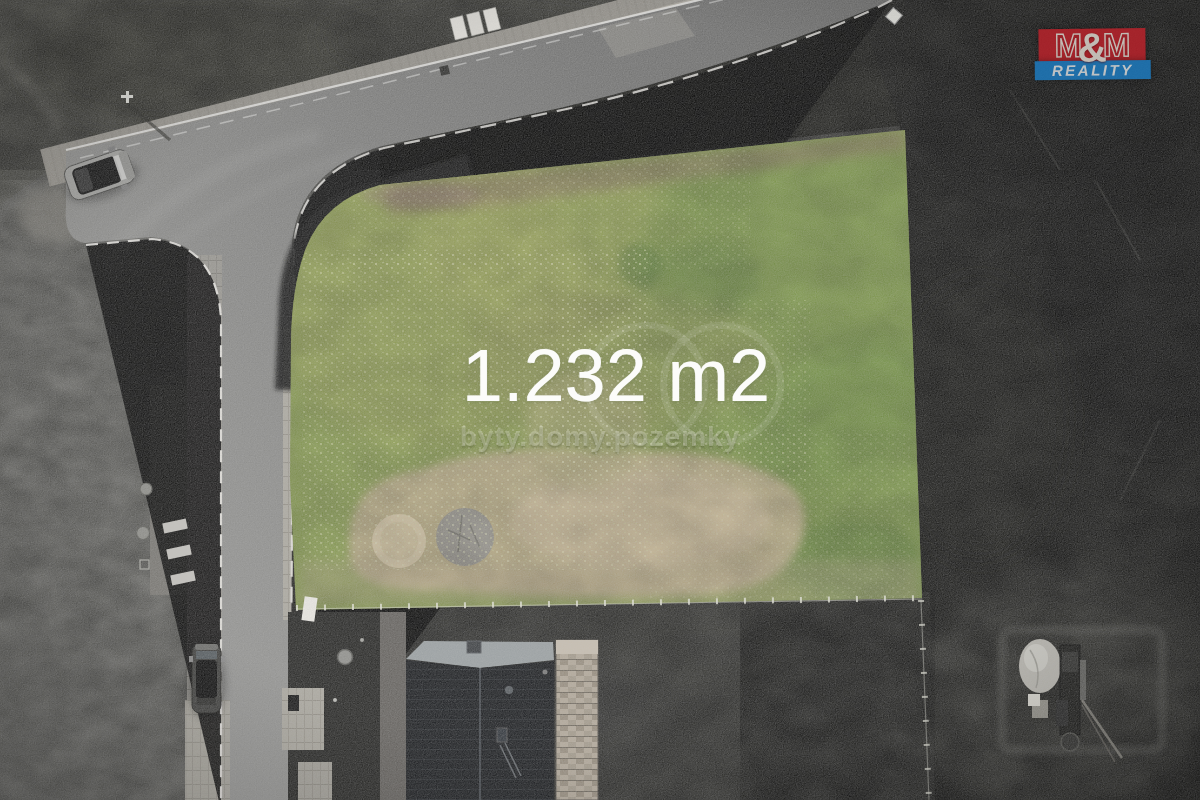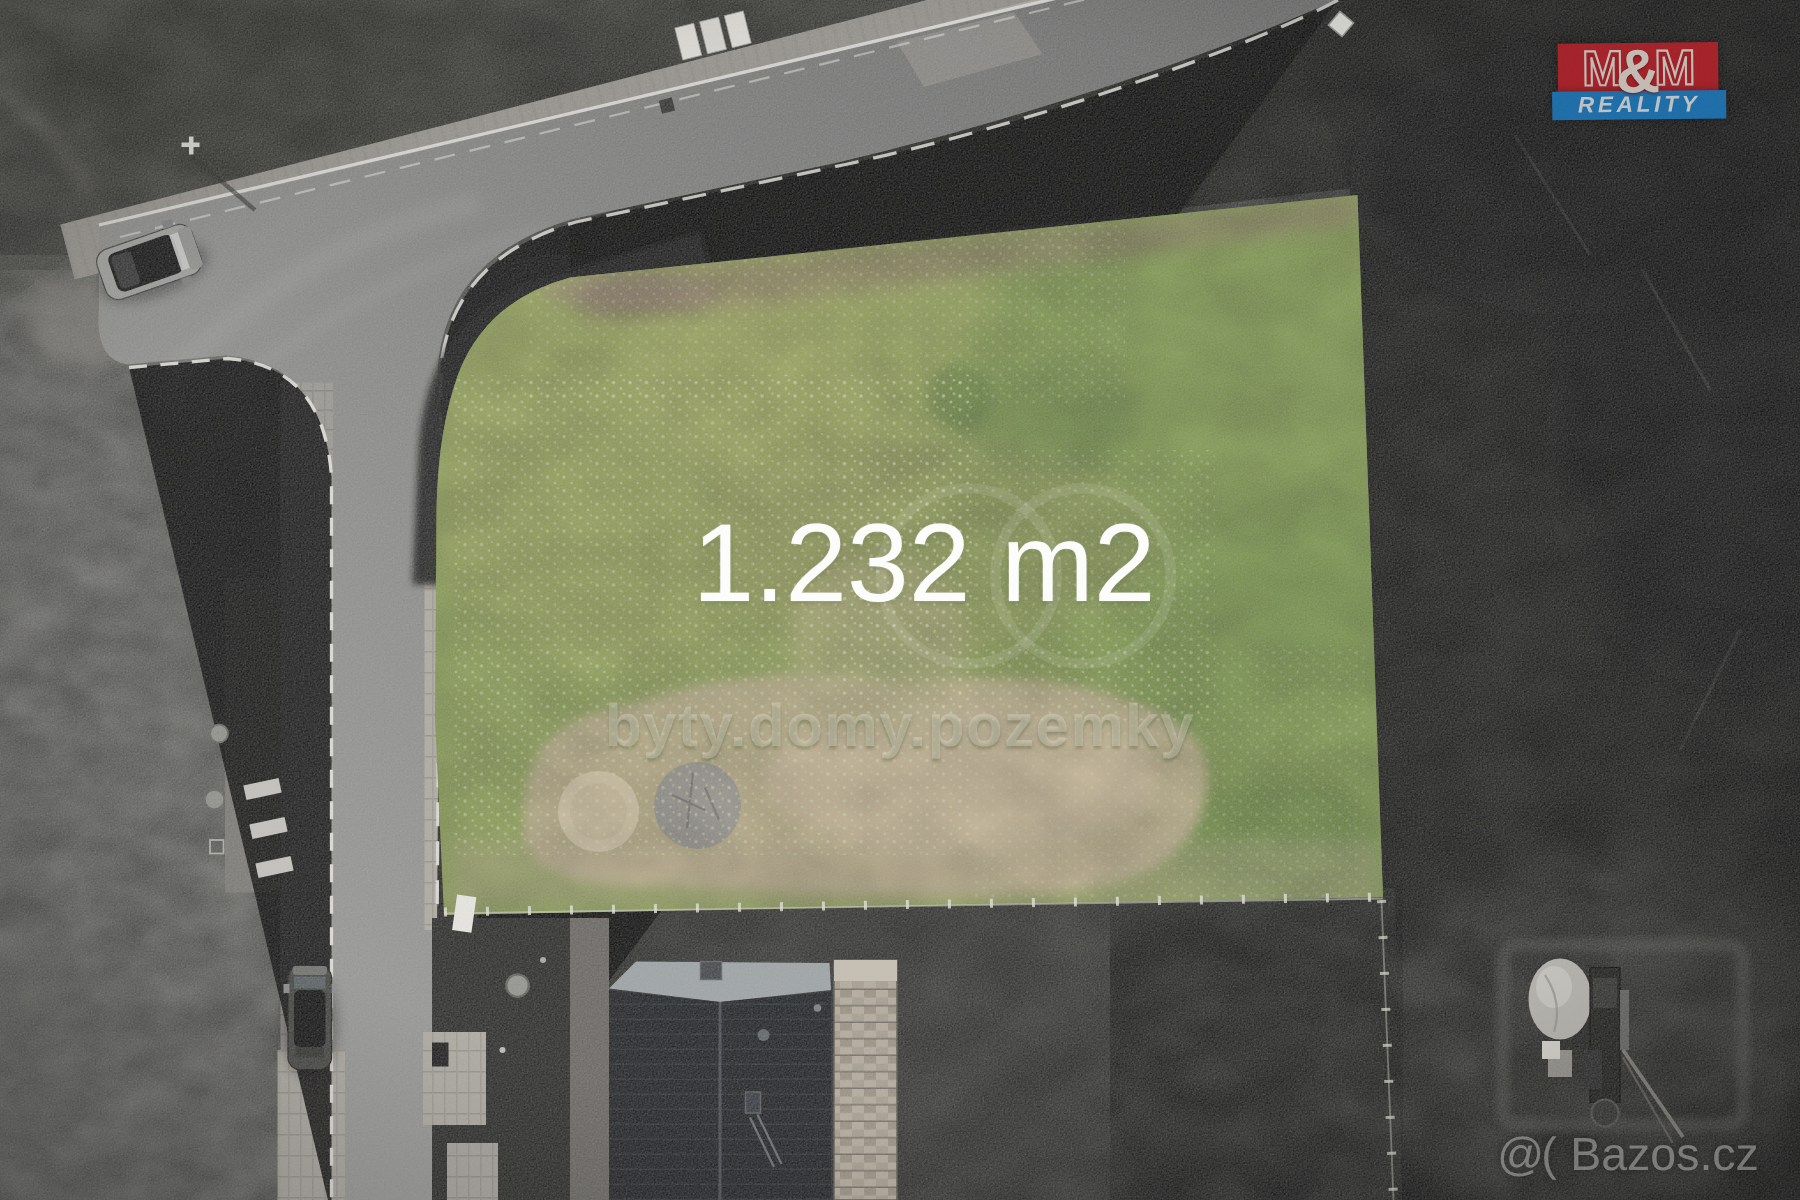--- a/index.html
+++ b/index.html
@@ -16,24 +16,23 @@
   .ring.r2 { left:660px; top:322px; }
 
   .area-label {
     position:absolute; left:616px; top:378px; transform:translate(-50%,-53%);
     font-size:74px; font-weight:400; color:#fcfcfa; white-space:nowrap;
     text-shadow:0 0 1px rgba(255,255,255,.55), 0 1px 3px rgba(40,60,20,.18);
     letter-spacing:0px;
   }
   .wm-center {
     position:absolute; left:600px; top:437px; transform:translate(-50%,-50%);
-    font-size:40px; font-weight:bold; letter-spacing:1px; white-space:nowrap;
+    font-size:28px; font-weight:bold; letter-spacing:1px; white-space:nowrap;
     color:rgba(250,250,242,0.27);
     text-shadow:0 2px 2px rgba(50,60,25,0.25);
-    margin-top:48px;
   }
 
   .mm-logo { position:absolute; left:0; top:0; opacity:0.88; transform:rotate(-0.6deg); }
   .mm-top {
     position:absolute; left:1038px; top:40px; width:107px; height:33px;
     background:#b5232b; display:flex; align-items:center; justify-content:center;
     box-shadow:0 0 6px rgba(0,0,0,.35);
   }
   .mm-m {
     font-weight:bold; font-size:33px; line-height:1; color:#a91f27;
@@ -325,18 +324,15 @@
 
   <div class="mm-logo">
     <div class="mm-top">
       <span class="mm-m">M</span>
           <span class="mm-amp">&amp;</span>
           <span class="mm-m">M</span>
     </div>
     <div class="mm-bottom">REALITY</div>
   </div>
 
-  <div class="bazos">
-    <span class="pre">@(</span><span>Bazos.cz</span>
-  </div>
 </div>
 
 </div>
 
 </body></html>

